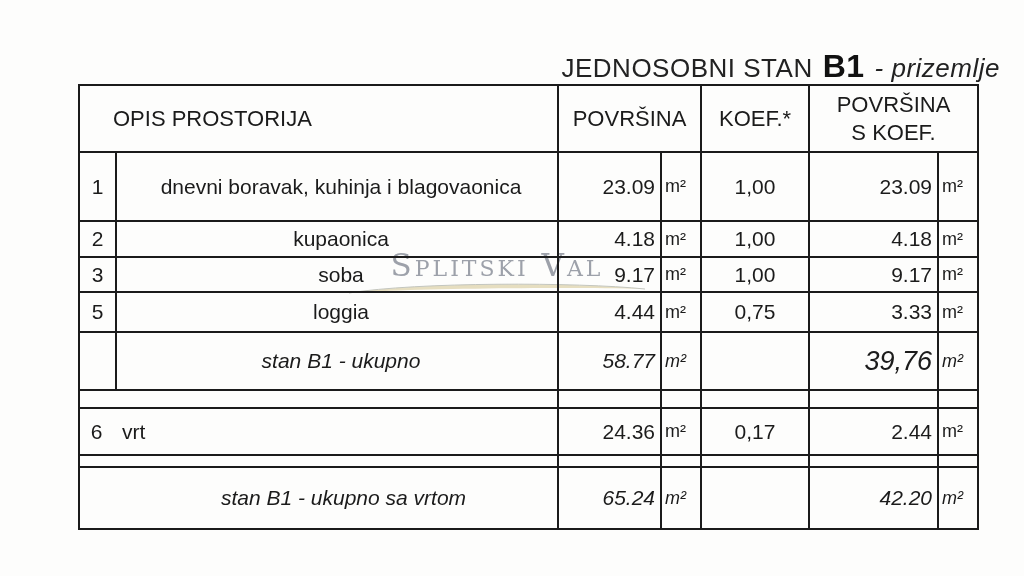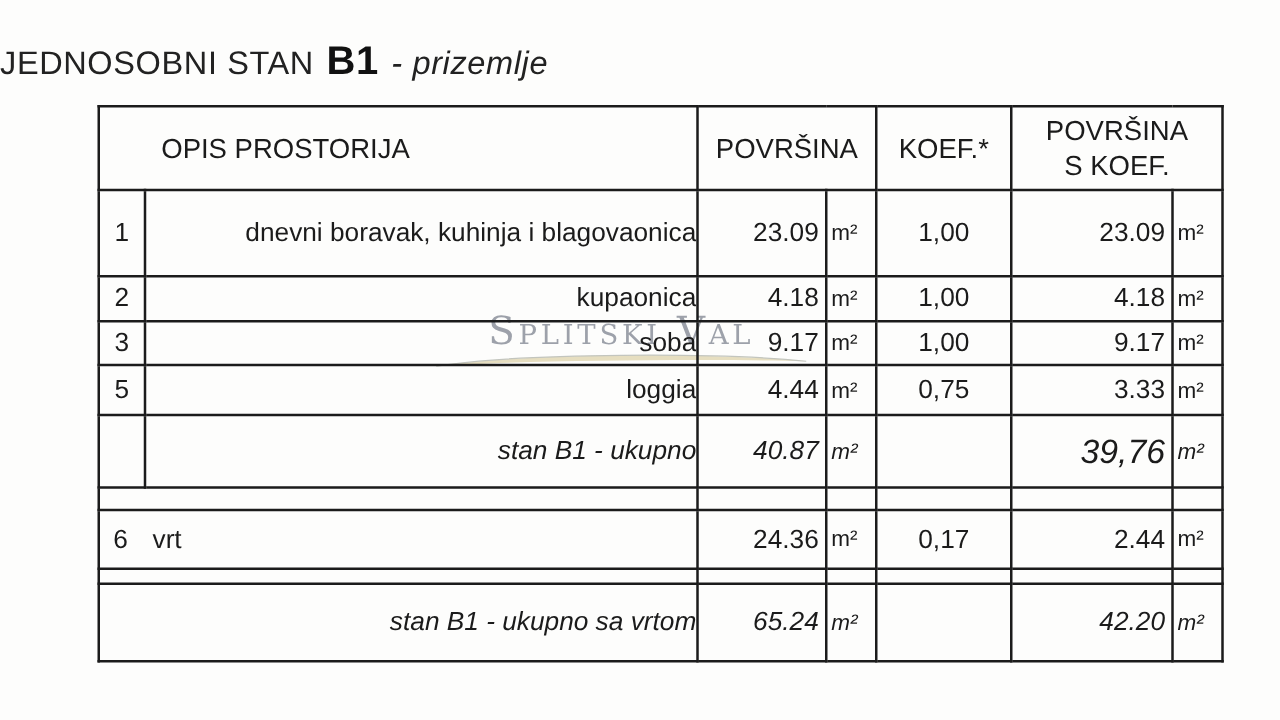--- a/index.html
+++ b/index.html
@@ -10,24 +10,24 @@
     position: relative;
     width: 1024px;
     height: 576px;
     background: #fdfdfc;
     overflow: hidden;
   }
 
   
   .title {
     position: absolute;
-    top: 30px;
+    top: 48px;
     left: 0;
     width: 1000px;
-    text-align: left;
+    text-align: right;
     white-space: nowrap;
     letter-spacing: 0.5px;
   }
   .title .t-main {
     font-size: 26px;
     color: #222;
   }
   .title .t-code {
     font-size: 32px;
     font-weight: bold;
@@ -97,25 +97,25 @@
   tr.h-r2       { height: 36px; }
   tr.h-r3       { height: 35px; }
   tr.h-r5       { height: 40px; }
   tr.h-sub      { height: 58px; }
   tr.spacer-a   { height: 18px; }
   tr.h-r6       { height: 47px; }
   tr.spacer-b   { height: 12px; }
   tr.h-tot      { height: 62px; }
 
   .area-table th { font-size: 22px; text-align: center; line-height: 1.25; }
-  th.opis { text-align: left; padding-left: 49px; margin-top: 39px; }
+  th.opis { text-align: left; padding-left: 33px; margin-top: 39px; }
   th.psk  { white-space: normal; padding: 0 20px; }
 
   td.num  { text-align: center; }
-  td.desc { text-align: right; padding-left: 8px; }
+  td.desc { text-align: center; padding-left: 8px; }
   td.val  { text-align: right; padding-right: 5px; }
   td.unit { text-align: left; padding-left: 3px; font-size: 18px; }
   td.koef { text-align: center; }
 
   tr.total .desc, tr.total .val, tr.total .unit { font-style: italic; }
   td.val-big { font-size: 27px; }
 
   td.merged-desc { text-align: left; }
   .gnum { display: inline-block; width: 33px; text-align: center; margin-right: 9px; }
   td.tot-label { padding-left: 50px; }
@@ -194,21 +194,21 @@
       <td class="val">4.44</td>
       <td class="unit">m²</td>
       <td class="koef">0,75</td>
       <td class="val">3.33</td>
       <td class="unit">m²</td>
     </tr>
 
     <tr class="h-sub total">
       <td class="num"></td>
       <td class="desc">stan B1 - ukupno</td>
-      <td class="val">40.87</td>
+      <td class="val">58.77</td>
       <td class="unit">m²</td>
       <td class="koef"></td>
       <td class="val val-big">39,76</td>
       <td class="unit">m²</td>
     </tr>
 
     <tr class="spacer-a">
       <td colspan="2"></td>
       <td></td>
       <td></td>

